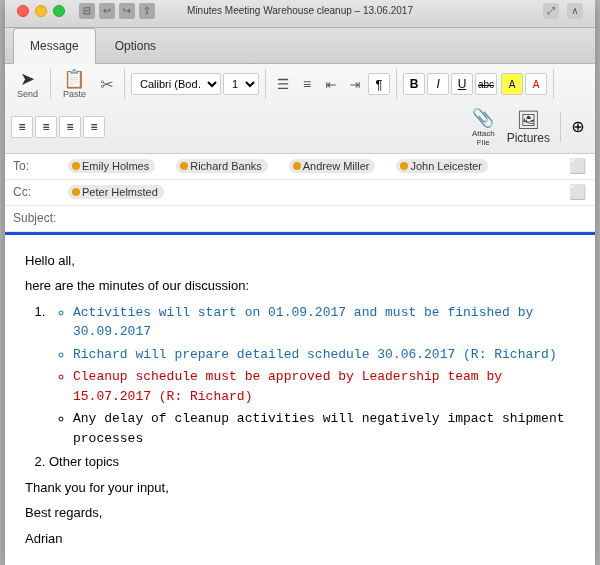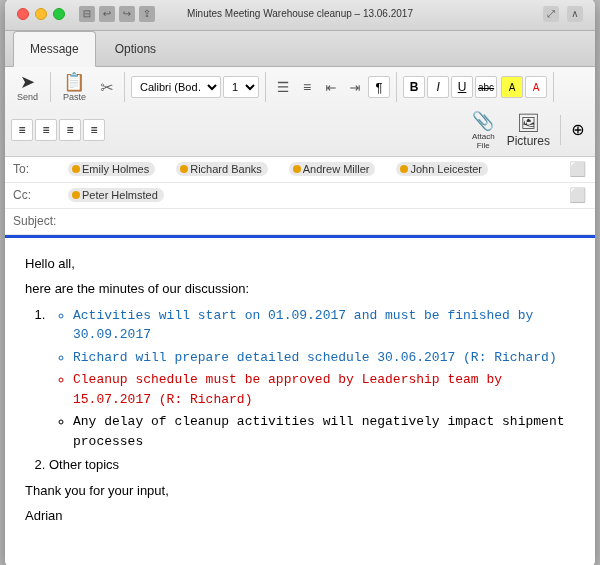--- a/index.html
+++ b/index.html
@@ -431,15 +431,16 @@
           <li class="blue-text">Richard will prepare detailed schedule 30.06.2017 (R: Richard)</li>
           <li class="red-text">Cleanup schedule must be approved by Leadership team by 15.07.2017 (R: Richard)</li>
           <li>Any delay of cleanup activities will negatively impact shipment processes</li>
         </ul>
       </li>
       <li>
         <span>Other topics</span>
       </li>
     </ol>
     <p>Thank you for your input,</p>
+    <p>Best regards,</p>
     <p>Adrian</p>
   </div>
 </div>
 
 </body></html>

